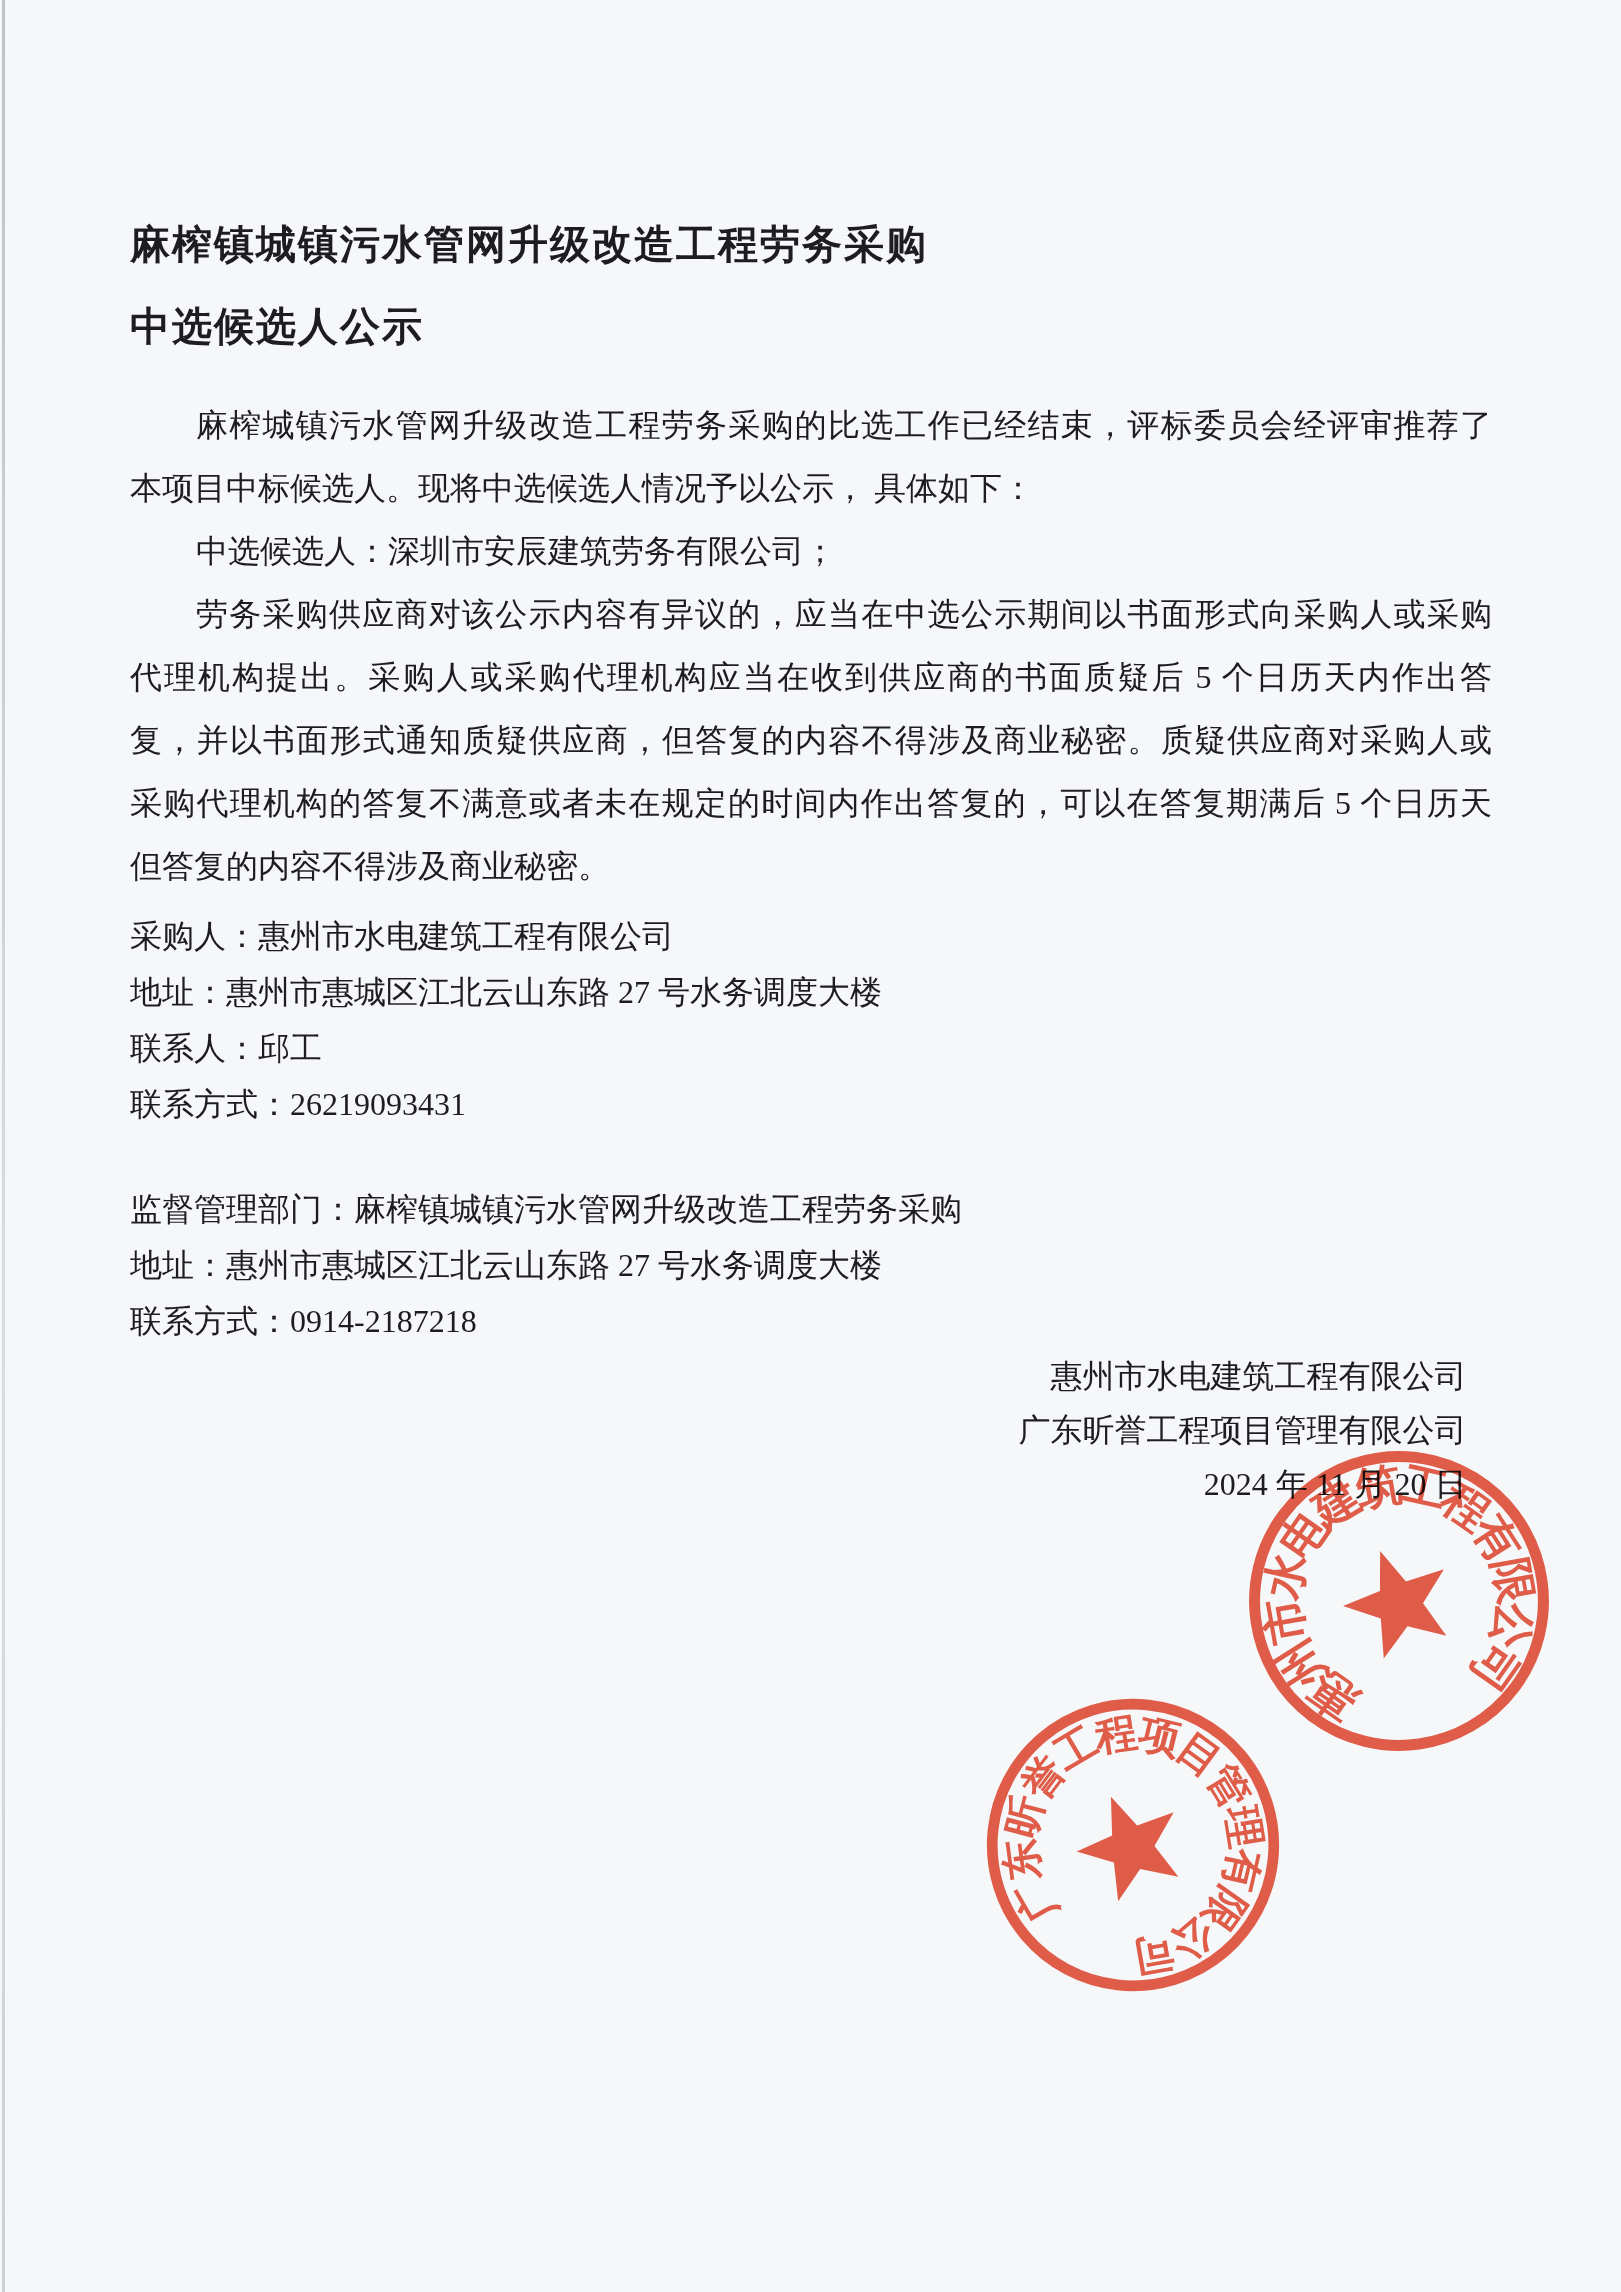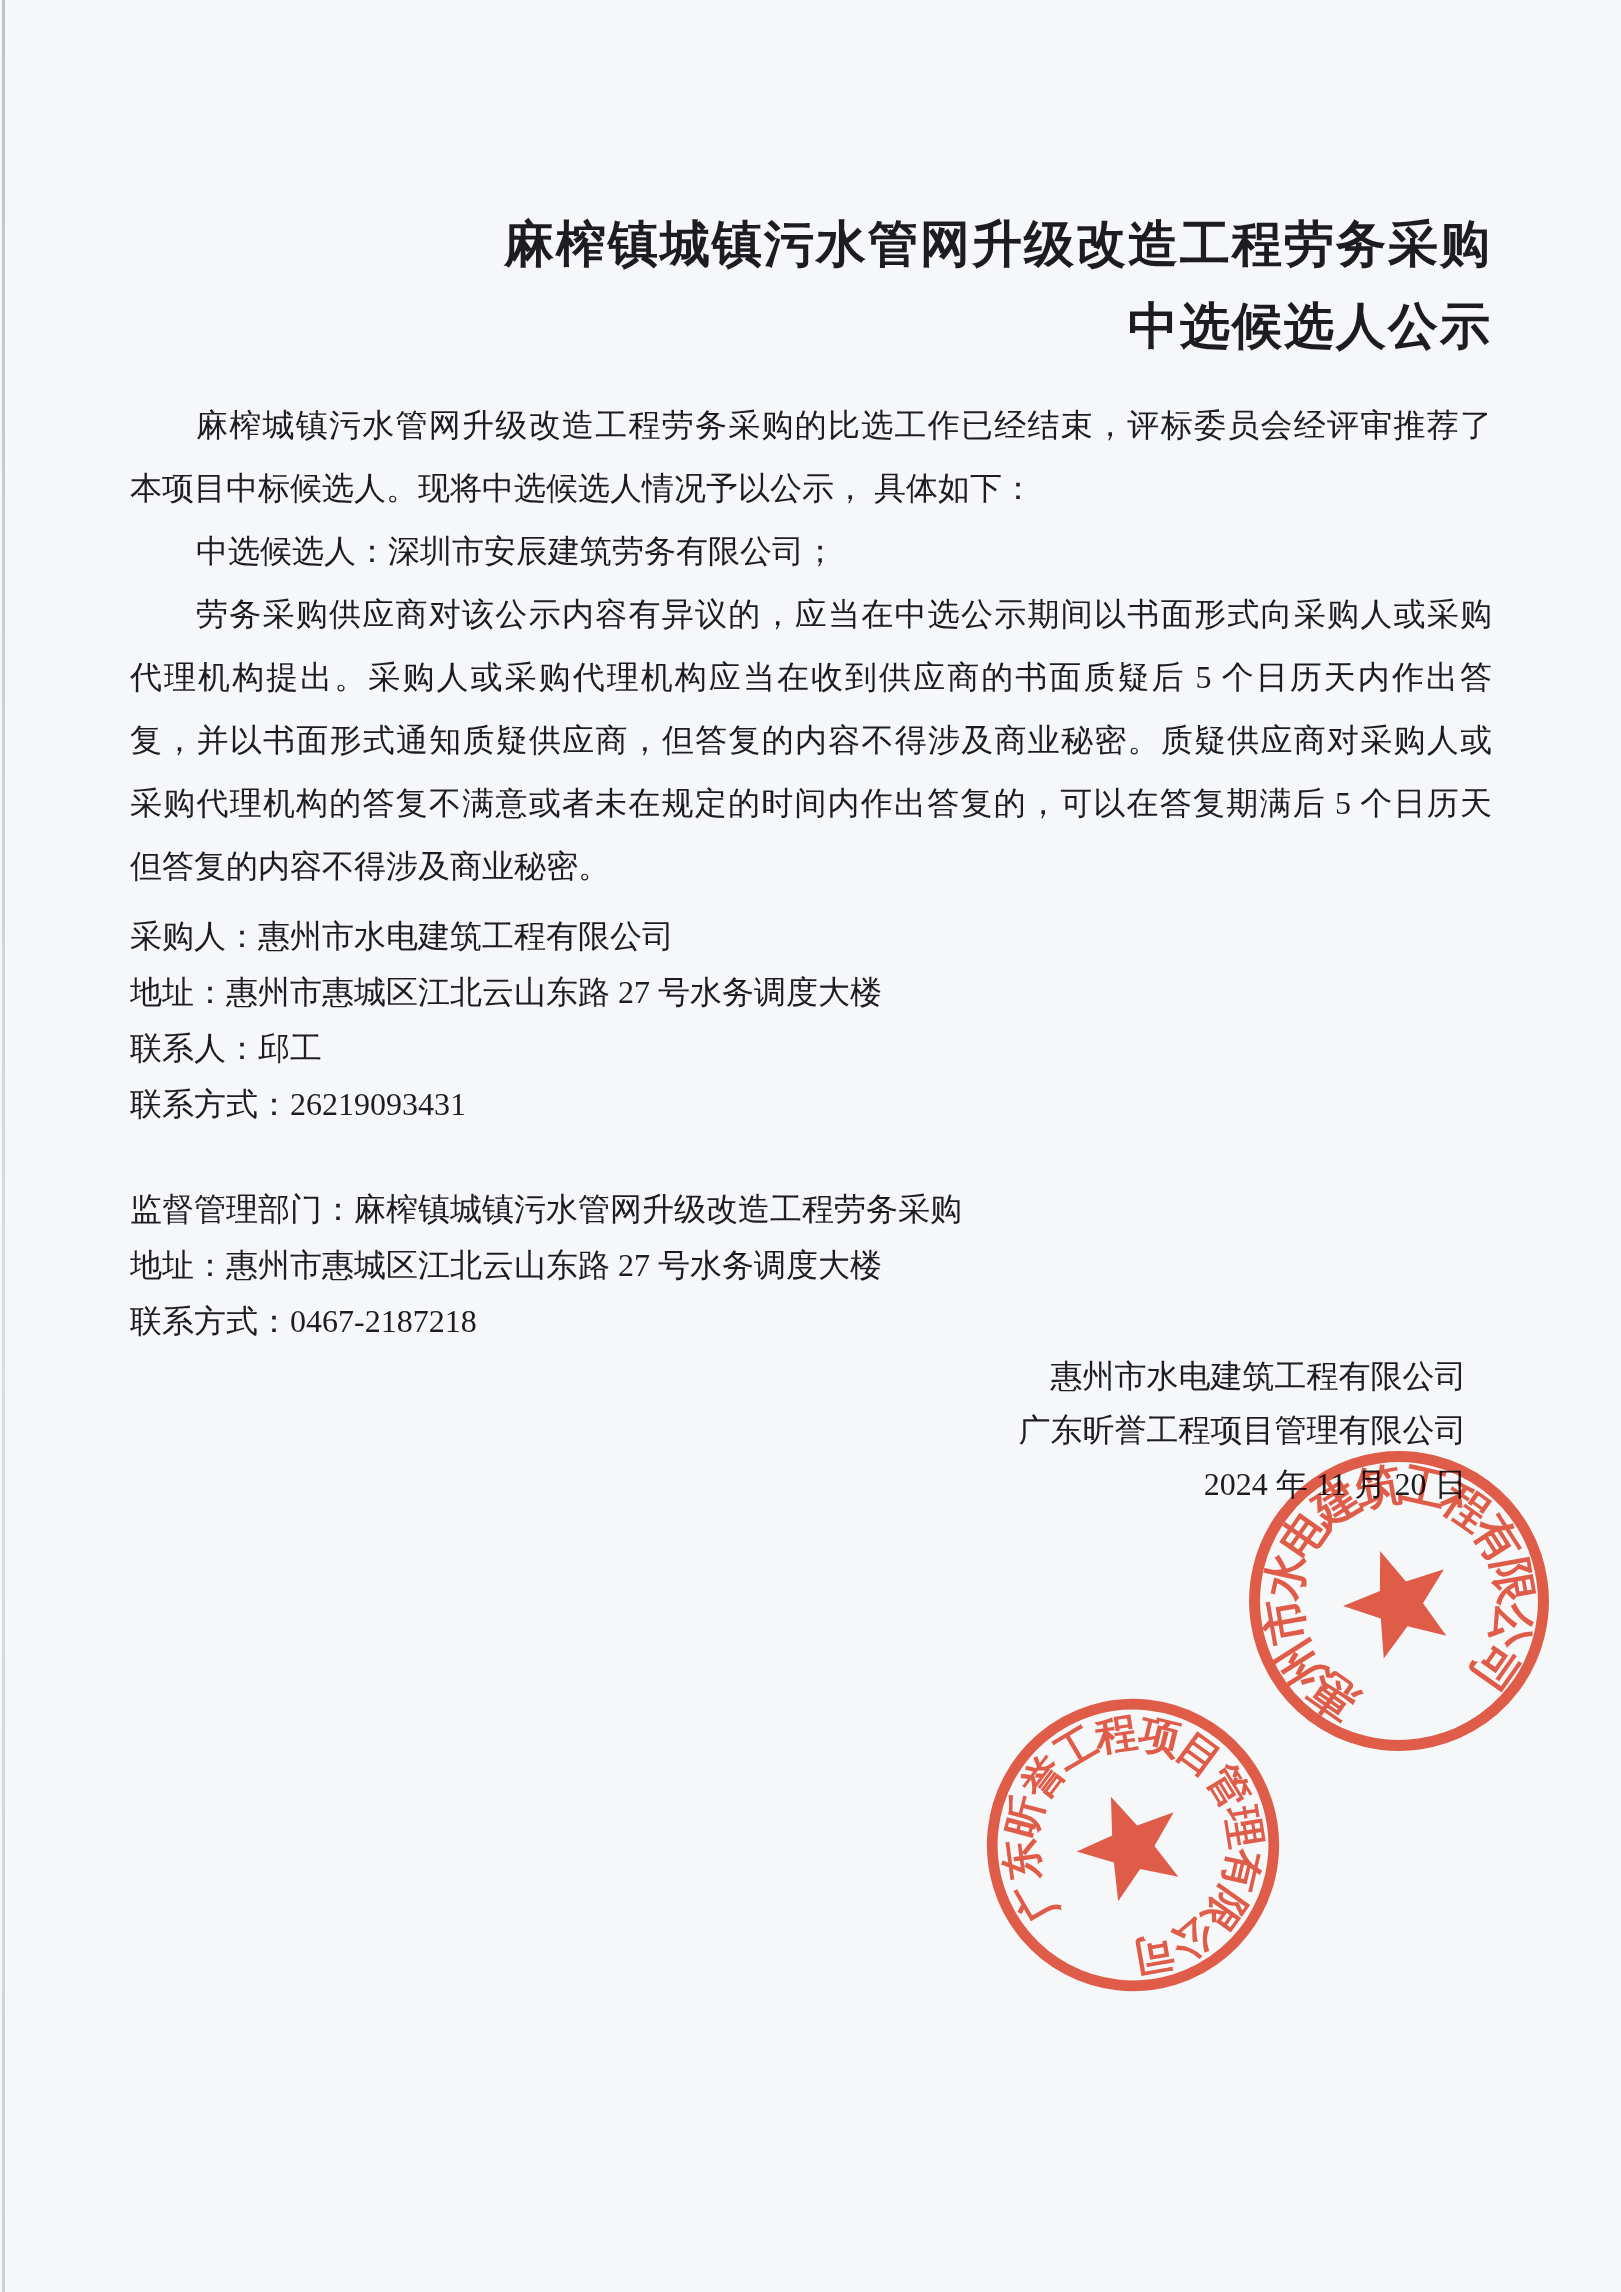--- a/index.html
+++ b/index.html
@@ -13,21 +13,21 @@
   }
   .scan-edge{
     position:absolute;left:2px;top:0;width:2.9px;height:100%;
     background:linear-gradient(#8f979d,#c2c8cc 60%,#aab1b6);
     opacity:.55;
   }
   .content{
     position:absolute;left:130px;top:222px;width:1362px;
   }
   .title{
-    font-size:50px;font-weight:bold;text-align:right;
+    font-size:40px;font-weight:bold;text-align:left;
     line-height:45px;letter-spacing:2px;
   }
   .title2{margin-top:37px;}
   .ln{font-size:32px;line-height:63px;white-space:pre-wrap;}
   .fill{text-align:justify;text-align-last:justify;}
   .ind{text-indent:66px;}
   .para1{margin-top:45px;}
   .blockA .ln{line-height:56px;}
   .buyer{margin-top:9.8px;}
   .agency{margin-top:53px;}
@@ -74,21 +74,21 @@
       <div class="ln">采购人：惠州市水电建筑工程有限公司</div>
       <div class="ln">地址：惠州市惠城区江北云山东路 27 号水务调度大楼</div>
       <div class="ln">联系人：邱工</div>
       <div class="ln">联系方式：26219093431</div>
     </div>
 
 
     <div class="blockA supervisor">
       <div class="ln">监督管理部门：麻榨镇城镇污水管网升级改造工程劳务采购</div>
       <div class="ln">地址：惠州市惠城区江北云山东路 27 号水务调度大楼</div>
-      <div class="ln">联系方式：0467-2187218</div>
+      <div class="ln">联系方式：0914-2187218</div>
     </div>
 
     <div class="signature">
       <div>惠州市水电建筑工程有限公司</div>
       <div>广东昕誉工程项目管理有限公司</div>
       <div>2024 年 11 月 20 日</div>
     </div>
   </div>
 
   <svg class="seal seal1" viewBox="0 0 200 200">

